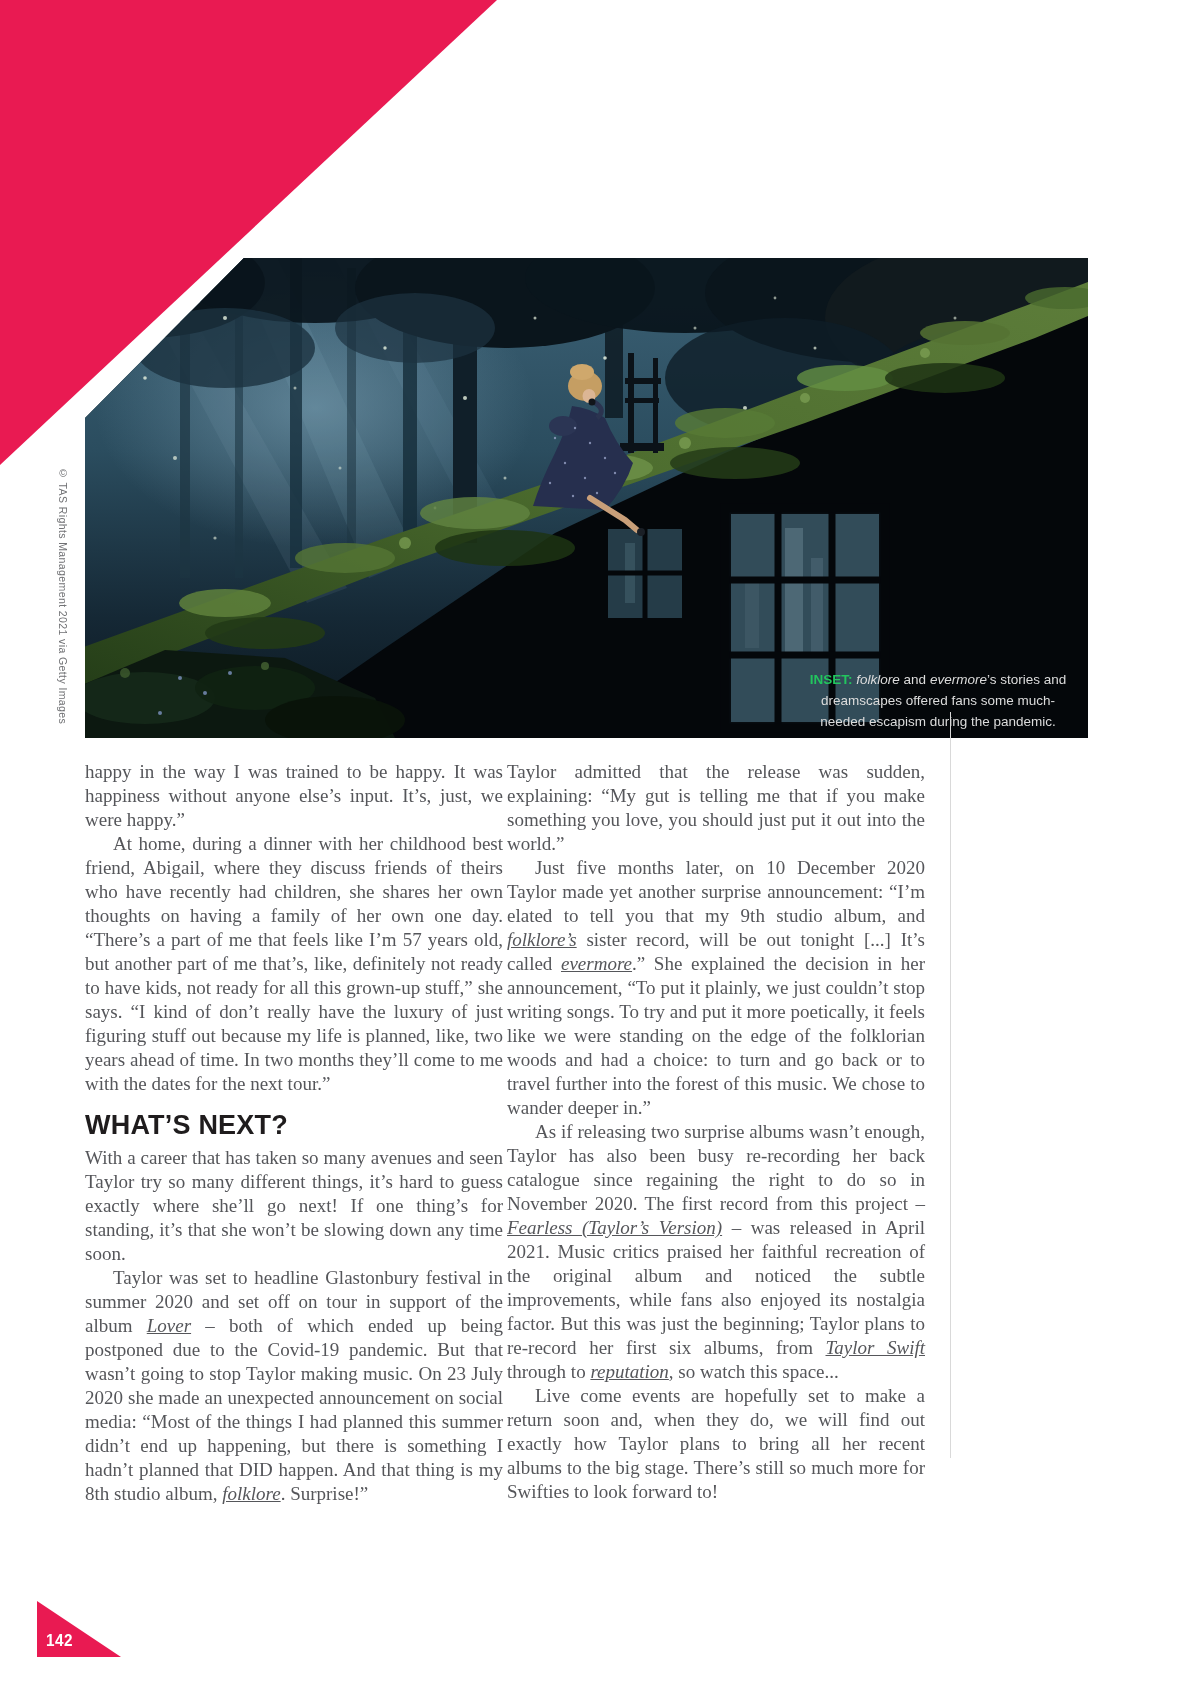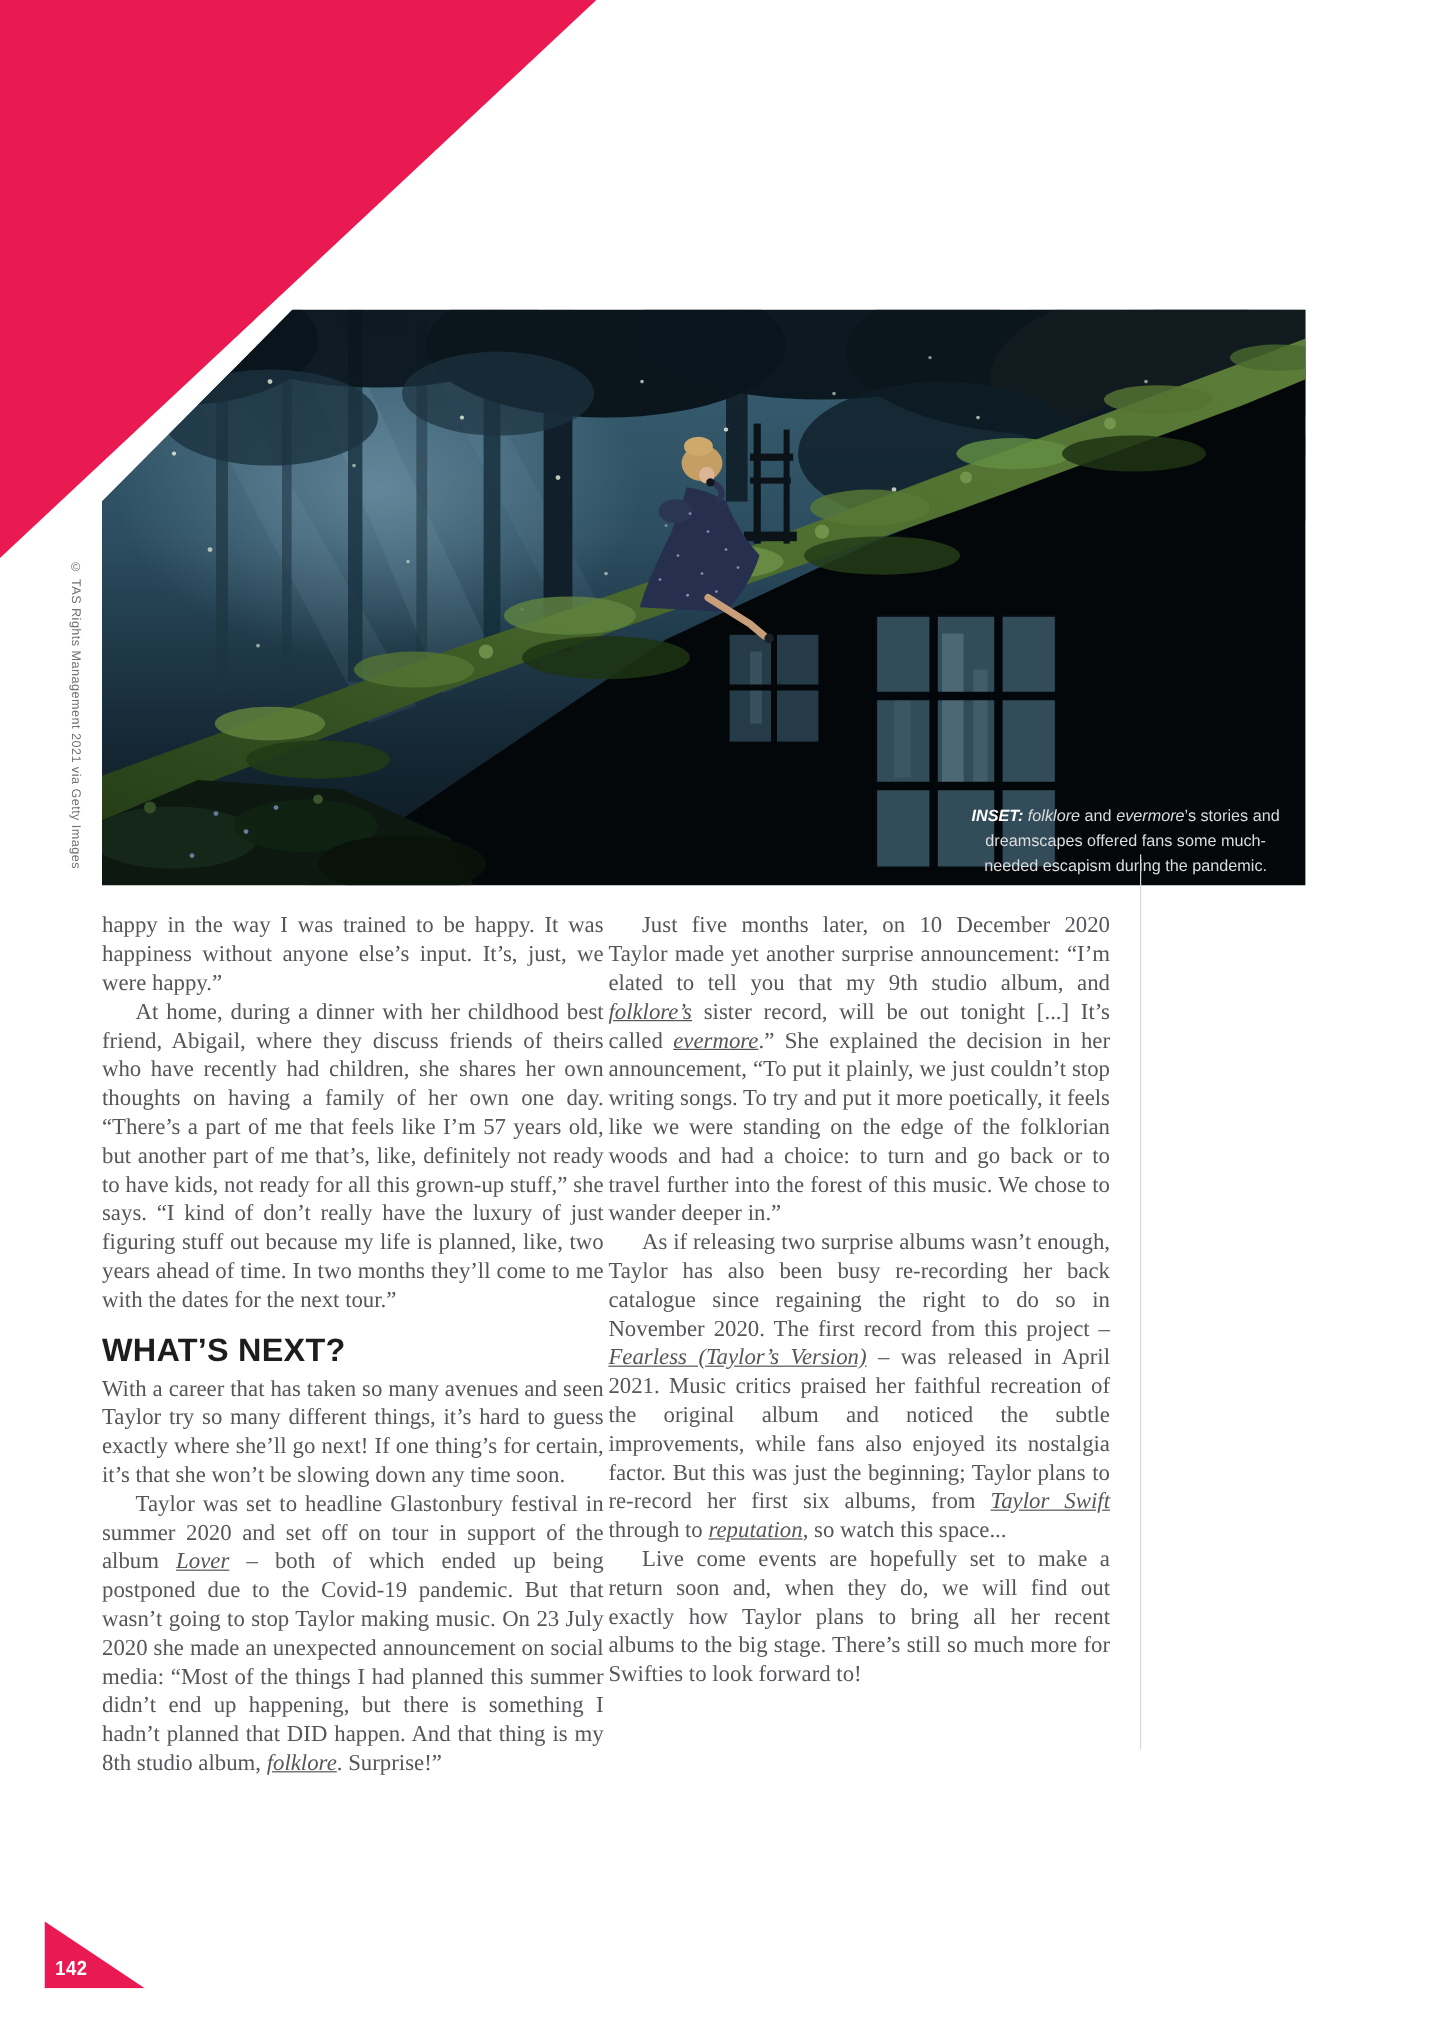--- a/index.html
+++ b/index.html
@@ -37,21 +37,21 @@
     background:#10212b;
   }
   .photo svg{display:block;width:100%;height:100%;}
   .photo-caption{
     position:absolute;right:16px;bottom:6px;width:268px;
     text-align:center;
     font-family:"Liberation Sans", sans-serif;
     font-size:13.5px;line-height:21px;
     color:#dcdcdc;
   }
-  .photo-caption .bd{font-weight:bold;color:#ffffff;font-style:italic;}
+  .photo-caption .bd{font-weight:bold;color:#22c55e;}
   .photo-caption .it{font-style:italic;}
   .photo-credit{
     position:absolute;left:57px;top:467px;height:274px;
     writing-mode:vertical-rl;
     font-family:"Liberation Sans", sans-serif;
     font-size:10.5px;letter-spacing:.4px;
     color:#707174;
     white-space:nowrap;
   }
   
@@ -260,24 +260,25 @@
     <div class="photo-caption"><span class="bd">INSET: </span><span class="it">folklore</span><span> and </span><span class="it">evermore</span><span>’s stories and dreamscapes offered fans some much-needed escapism during the pandemic.</span></div>
   </div>
 
   <div class="photo-credit">© TAS Rights Management 2021 via Getty Images</div>
 
   <div class="columns">
     <div class="column">
         <p class="body-para"><span>happy in the way I was trained to be happy. It was happiness without anyone else’s input. It’s, just, we were happy.”</span></p>
         <p class="body-para indent"><span>At home, during a dinner with her childhood best friend, Abigail, where they discuss friends of theirs who have recently had children, she shares her own thoughts on having a family of her own one day. “There’s a part of me that feels like I’m 57 years old, but another part of me that’s, like, definitely not ready to have kids, not ready for all this grown-up stuff,” she says. “I kind of don’t really have the luxury of just figuring stuff out because my life is planned, like, two years ahead of time. In two months they’ll come to me with the dates for the next tour.”</span></p>
         <h2 class="col-heading">WHAT’S NEXT?</h2>
-        <p class="body-para"><span>With a career that has taken so many avenues and seen Taylor try so many different things, it’s hard to guess exactly where she’ll go next! If one thing’s for certain, it’s that she won’t be slowing down any time soon.</span></p>
+        <p class="body-para"><span>With a career that has taken so many avenues and seen Taylor try so many different things, it’s hard to guess exactly where she’ll go next! If one thing’s for standing, it’s that she won’t be slowing down any time soon.</span></p>
         <p class="body-para indent"><span>Taylor was set to headline Glastonbury festival in summer 2020 and set off on tour in support of the album </span><span class="it">Lover</span><span> – both of which ended up being postponed due to the Covid-19 pandemic. But that wasn’t going to stop Taylor making music. On 23 July 2020 she made an unexpected announcement on social media: “Most of the things I had planned this summer didn’t end up happening, but there is something I hadn’t planned that DID happen. And that thing is my 8th studio album, </span><span class="it">folklore</span><span>. Surprise!”</span></p>
       </div>
     <div class="column">
+        <p class="body-para"><span>Taylor admitted that the release was sudden, explaining: “My gut is telling me that if you make something you love, you should just put it out into the world.”</span></p>
         <p class="body-para indent"><span>Just five months later, on 10 December 2020 Taylor made yet another surprise announcement: “I’m elated to tell you that my 9th studio album, and </span><span class="it">folklore’s</span><span> sister record, will be out tonight [...] It’s called </span><span class="it">evermore</span><span>.” She explained the decision in her announcement, “To put it plainly, we just couldn’t stop writing songs. To try and put it more poetically, it feels like we were standing on the edge of the folklorian woods and had a choice: to turn and go back or to travel further into the forest of this music. We chose to wander deeper in.”</span></p>
         <p class="body-para indent"><span>As if releasing two surprise albums wasn’t enough, Taylor has also been busy re-recording her back catalogue since regaining the right to do so in November 2020. The first record from this project – </span><span class="it">Fearless (Taylor’s Version)</span><span> – was released in April 2021. Music critics praised her faithful recreation of the original album and noticed the subtle improvements, while fans also enjoyed its nostalgia factor. But this was just the beginning; Taylor plans to re-record her first six albums, from </span><span class="it">Taylor Swift</span><span> through to </span><span class="it">reputation</span><span>, so watch this space...</span></p>
         <p class="body-para indent"><span>Live come events are hopefully set to make a return soon and, when they do, we will find out exactly how Taylor plans to bring all her recent albums to the big stage. There’s still so much more for Swifties to look forward to!</span></p>
       </div>
   </div>
 
   <div class="column-rule"></div>
 
   <div class="page-num-triangle">
     <span class="page-num">142</span>

